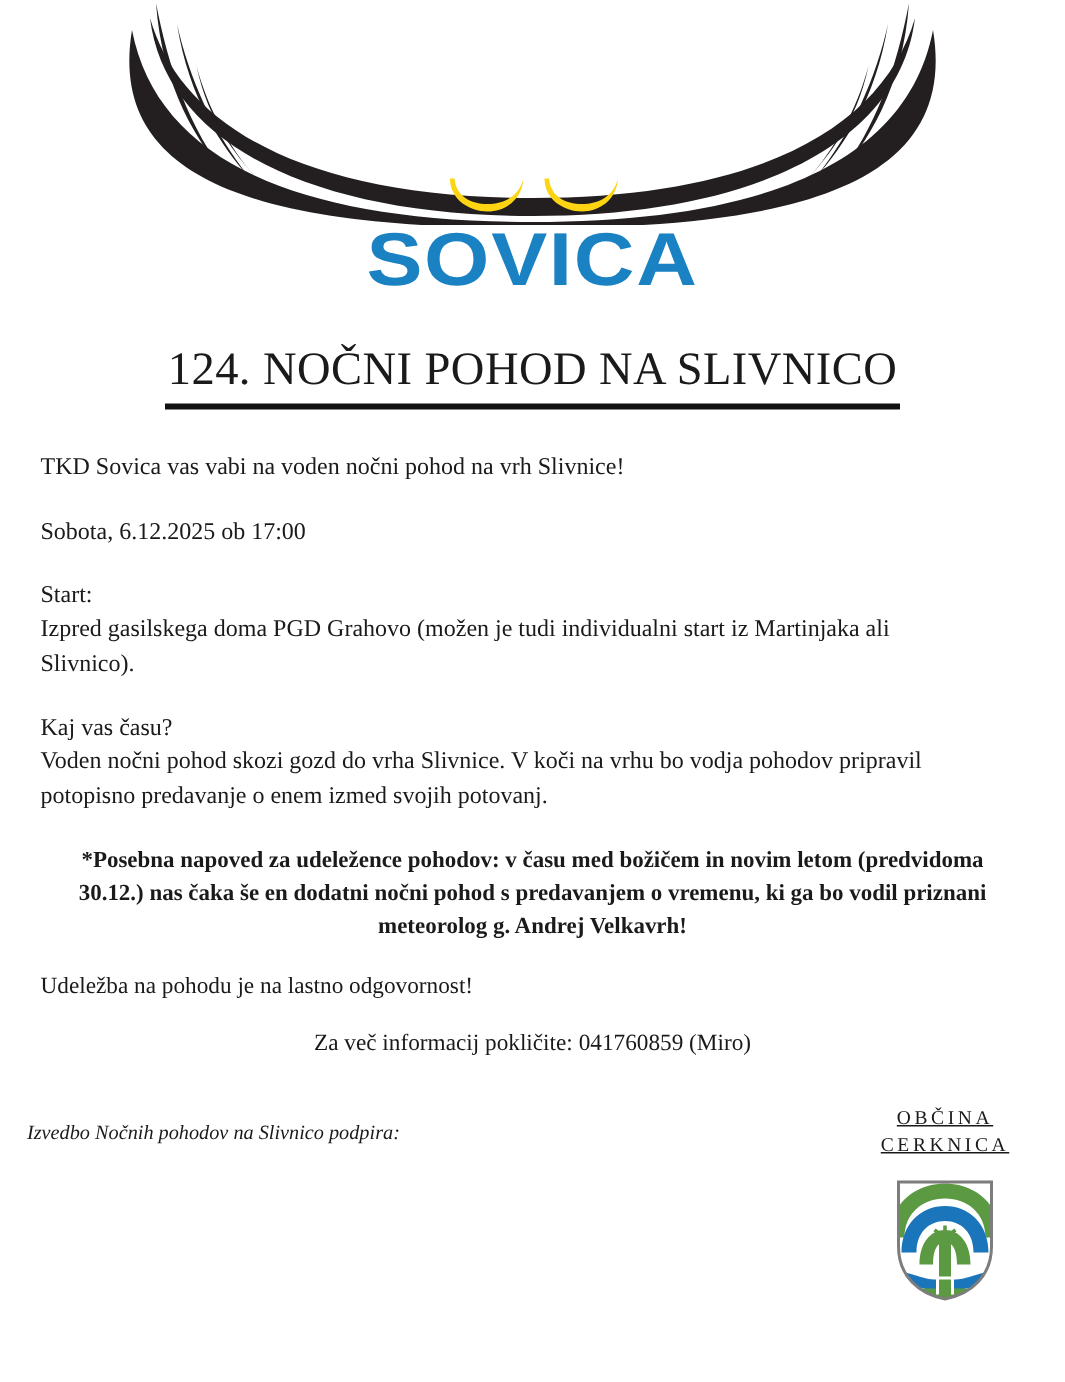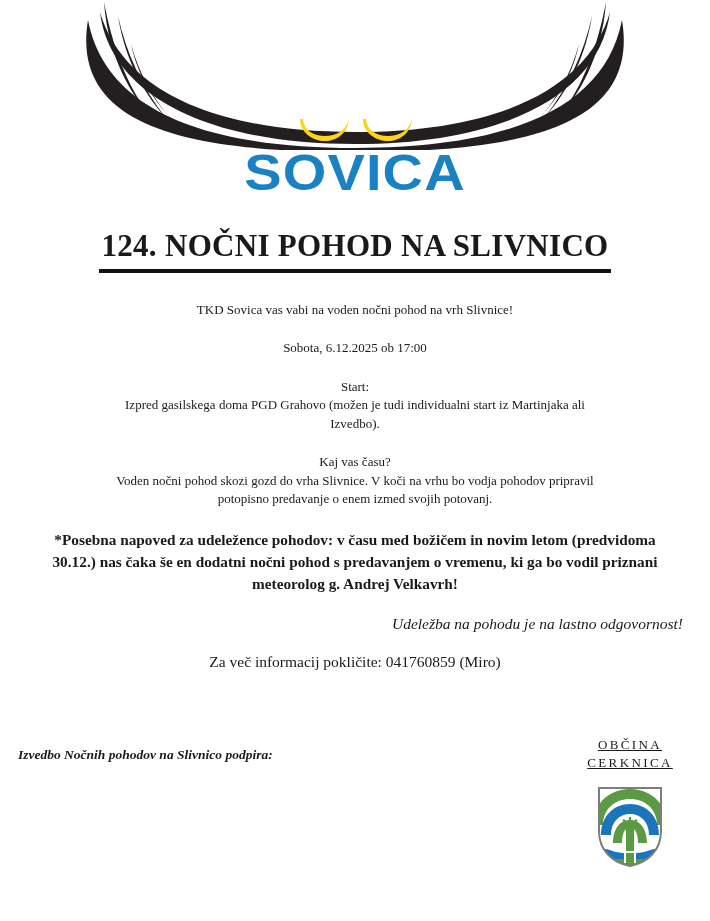--- a/index.html
+++ b/index.html
@@ -35,69 +35,67 @@
   }
 
   
   .title-wrap {
     text-align: center;
     margin-top: 16px;
   }
   .doc-title {
     display: inline-block;
     font-family: "Liberation Serif", serif;
-    font-weight: bold;
+    font-weight: normal;
     font-size: 31px;
     letter-spacing: 0.3px;
     padding: 0 2px 5px 2px;
     border-bottom: 4px solid #111;
     white-space: nowrap;
   }
 
   
   .body-area {
     margin: 0 auto;
     width: 656px;
     padding-top: 28px;
   }
   .para {
-    text-align: center;
-    font-size: 13px;
+    text-align: left;
+    font-size: 16px;
     line-height: 1.42;
     margin: 0 0 20px 0;
   }
   .para .ln { display: block; }
   .para-bi {
     text-align: center;
     font-size: 15.3px;
     line-height: 1.45;
     font-weight: bold;
     margin: 0 0 20px 0;
     padding: 0 6px;
   }
   .para-i {
-    text-align: right;
+    text-align: left;
     font-size: 15.5px;
-    font-style: italic;
     margin: 0 0 20px 0;
   }
   .para-plain {
     text-align: center;
     font-size: 15.5px;
     margin: 0;
   }
 
   
   .footer-note {
     position: absolute;
     left: 18px;
     top: 747px;
     font-size: 13.5px;
     font-style: italic;
-    font-weight: bold;
   }
   .muni-block {
     position: absolute;
     left: 560px;
     top: 736px;
     width: 140px;
     text-align: center;
     text-decoration: underline;
   }
   .muni-name {
@@ -163,21 +161,21 @@
     <span class="ln">TKD Sovica vas vabi na voden nočni pohod na vrh Slivnice!</span>
   </p>
 
   <p class="para">
     <span class="ln">Sobota, 6.12.2025 ob 17:00</span>
   </p>
 
   <p class="para">
     <span class="ln">Start:</span>
     <span class="ln">Izpred gasilskega doma PGD Grahovo (možen je tudi individualni start iz Martinjaka ali</span>
-    <span class="ln">Izvedbo).</span>
+    <span class="ln">Slivnico).</span>
   </p>
 
   <p class="para">
     <span class="ln">Kaj vas času?</span>
     <span class="ln">Voden nočni pohod skozi gozd do vrha Slivnice. V koči na vrhu bo vodja pohodov pripravil</span>
     <span class="ln">potopisno predavanje o enem izmed svojih potovanj.</span>
   </p>
 
   <p class="para-bi">
     <span class="ln">*Posebna napoved za udeležence pohodov: v času med božičem in novim letom (predvidoma</span>

